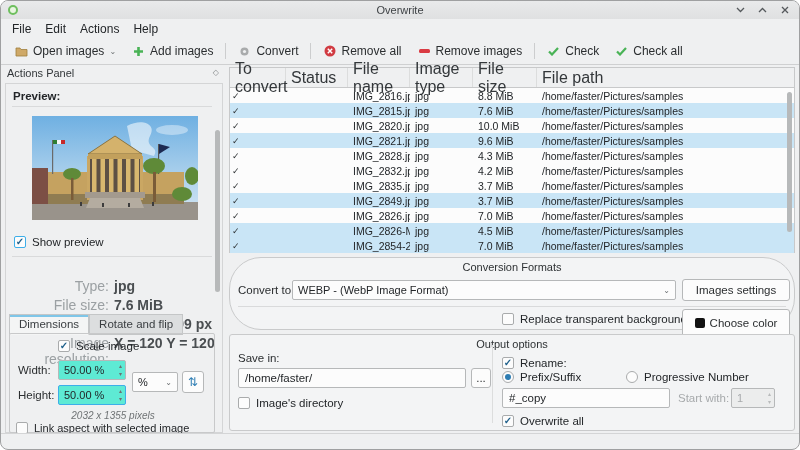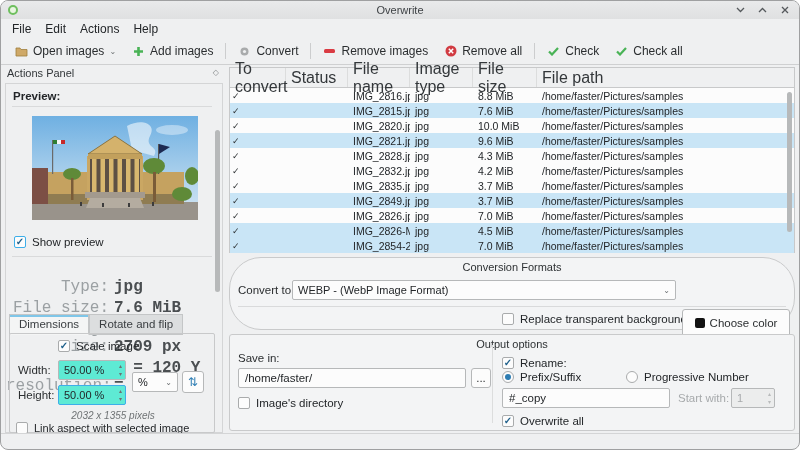--- a/index.html
+++ b/index.html
@@ -28,21 +28,21 @@
   .dock-title { position:absolute; left:2px; top:0; font-size:11px; color:#33373a; }
   .dock-float { position:absolute; right:4px; top:1px; font-size:8px; color:#8a8d8f; }
   .dock-body { position:absolute; left:0; top:16px; width:218px; height:350px; border:1px solid #d4d5d6; background:#eff0f1; }
   .preview-label { position:absolute; left:7px; top:24px; font-size:11.5px; font-weight:bold; }
   .hline { position:absolute; left:6px; right:10px; height:1px; background:#d9dadb; }
   .previmg { position:absolute; left:26px; top:50px; width:166px; height:104px; }
   .cbrow { position:absolute; display:flex; align-items:center; gap:6px; font-size:11.5px; }
   .cb { width:12px; height:12px; border:1px solid #a9abac; border-radius:2px; background:#fcfcfc; display:inline-flex; align-items:center; justify-content:center; font-size:10px; color:#1d5f8a; line-height:1; }
   .cb.on::after { content:"\2713"; font-weight:bold; }
   .cb.focus { border-color:#3daee9; }
-  .info { position:absolute; left:0; top:194px; width:210px; display:grid; grid-template-columns:108px auto; row-gap:3px; font-size:16px;font-family:Liberation Mono, monospace; }
+  .info { position:absolute; left:0; top:194px; width:210px; display:grid; grid-template-columns:108px auto; row-gap:3px; font-size:14px; }
   .ilabel { text-align:right; color:#9ba0a3; padding-right:5px; }
   .ival { font-weight:bold; color:#4a4e51; }
   .tabs { position:absolute; left:4px; top:246px; display:flex; }
   .tab { font-size:11.5px; padding:3px 9px 4px; border:1px solid #c4c6c7; background:#dcdedf; color:#3a3e41; }
   .tab.active { background:#f4f5f5; border-bottom-color:#f4f5f5; box-shadow:inset 0 2px 0 #7fc6e8; }
   .tabframe { position:absolute; left:4px; top:265px; width:206px; height:100px; border:1px solid #c8c9ca; border-radius:2px; }
   .spin { position:absolute; height:20px; background:#5eead4; border:1px solid #b6b8b9; border-radius:2px; font-size:11px; display:flex; align-items:center; padding-left:5px; }
   .spin.focus { border-color:#3daee9; }
   .spin.disabled { color:#a7aaac; background:#eceded; }
   .arrows { position:absolute; right:3px; top:1px; display:flex; flex-direction:column; font-size:6px; color:#6c7072; line-height:8px; }
@@ -134,34 +134,34 @@
           <svg width="11" height="11" viewBox="0 0 11 11">
             <circle cx="5.5" cy="5.5" r="4" fill="#a9abac"></circle>
             <circle cx="5.5" cy="5.5" r="1.6" fill="#eff0f1"></circle>
           </svg>
         </span>
       <span>Convert</span>
     </span>
     <span class="tsep"></span>
     <span class="tbtn">
       <span class="ico">
-          <svg width="11" height="4" viewBox="0 0 11 4">
-            <rect x="0" y="0" width="11" height="4" rx="1.5" fill="#da3b43"></rect>
-          </svg>
-        </span>
-      <span>Remove images</span>
-    </span>
-    <span class="tbtn">
-      <span class="ico">
           <svg width="12" height="12" viewBox="0 0 12 12">
             <circle cx="6" cy="6" r="5.5" fill="#d13b42"></circle>
             <path d="M3.8 3.8 L8.2 8.2 M8.2 3.8 L3.8 8.2" stroke="#fff" stroke-width="1.5"></path>
           </svg>
         </span>
       <span>Remove all</span>
+    </span>
+    <span class="tbtn">
+      <span class="ico">
+          <svg width="11" height="4" viewBox="0 0 11 4">
+            <rect x="0" y="0" width="11" height="4" rx="1.5" fill="#da3b43"></rect>
+          </svg>
+        </span>
+      <span>Remove images</span>
     </span>
     <span class="tsep"></span>
     <span class="tbtn">
       <span class="ico">
           <svg width="11" height="9" viewBox="0 0 11 9">
             <path d="M1 4.5 L4 7.5 L10 1" fill="none" stroke="#49b356" stroke-width="2.2"></path>
           </svg>
         </span>
       <span>Check</span>
     </span>
@@ -399,20 +399,23 @@
     <div class="vscroll" style="right:2px; top:24px; height:140px;"></div>
   </div>
 
   <div class="group" style="top:256px; height:73px;border-radius:32px;">
     <div class="gtitle">Conversion Formats</div>
     <span class="flabel" style="left:8px; top:26px;">Convert to:</span>
     <div class="combo" style="left:62px; top:22px; width:384px;">
       <span>WEBP - (WebP Image Format)</span>
       <span class="chev">⌄</span>
     </div>
+    <div class="btn" style="left:452px; top:21px; width:108px;">
+      <span>Images settings</span>
+    </div>
     <div class="hline" style="left:8px; right:8px; top:48px; position:absolute;"></div>
     <div class="cbrow" style="left:272px; top:55px; position:absolute;">
       <span class="cb"></span>
       <span>Replace transparent background</span>
     </div>
     <div class="btn" style="left:452px; top:51px; width:108px; height:28px;">
       <span class="swatch"></span>
       <span>Choose color</span>
     </div>
   </div>

